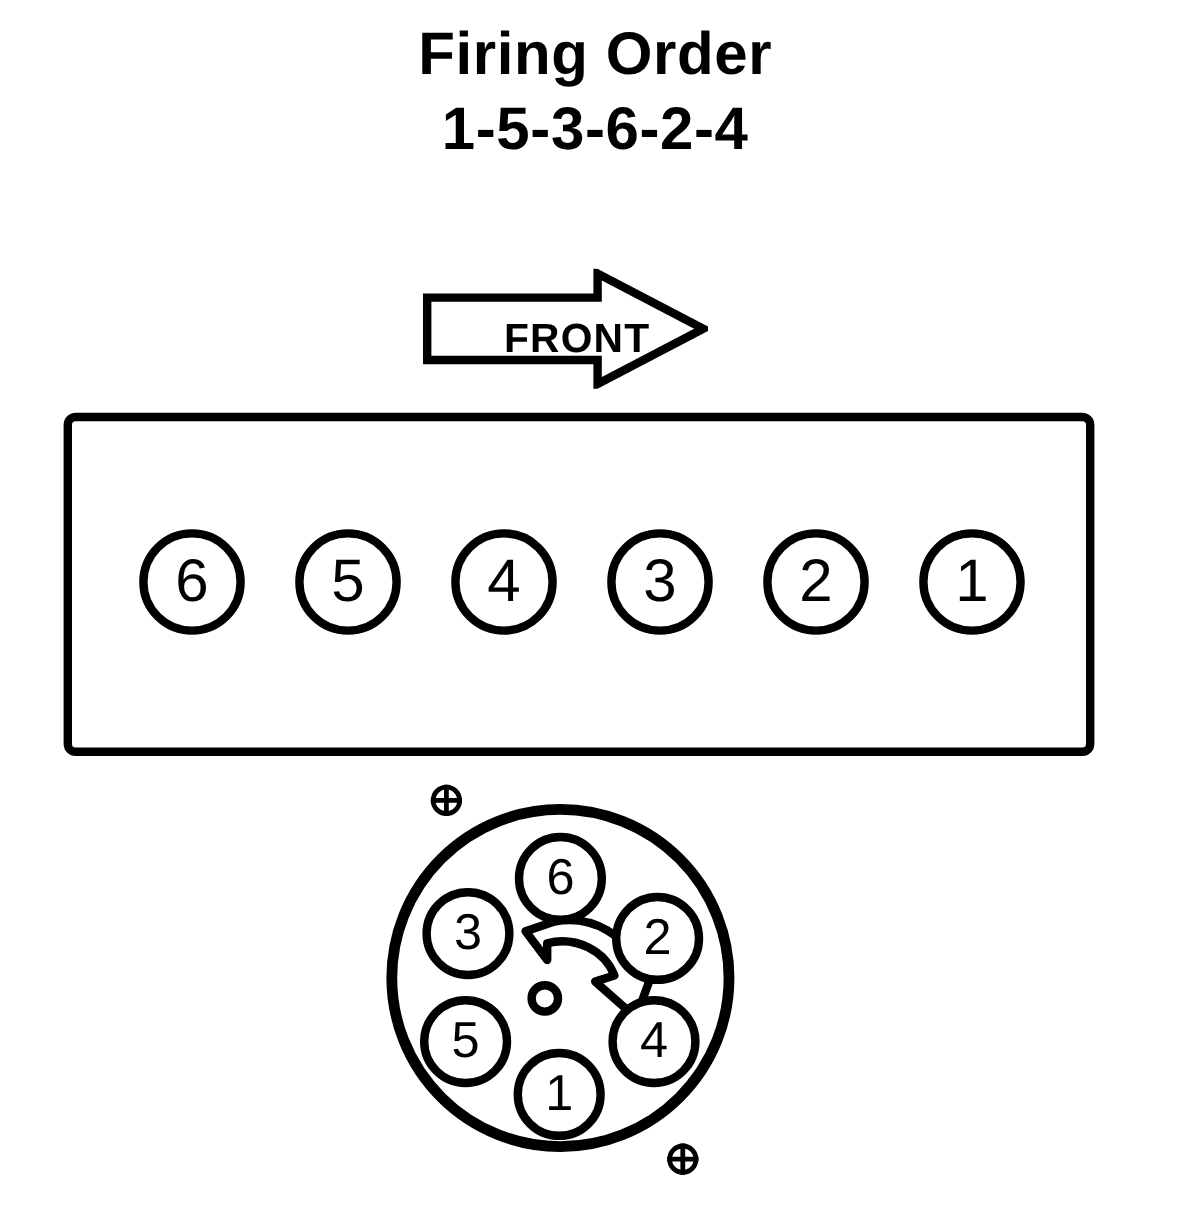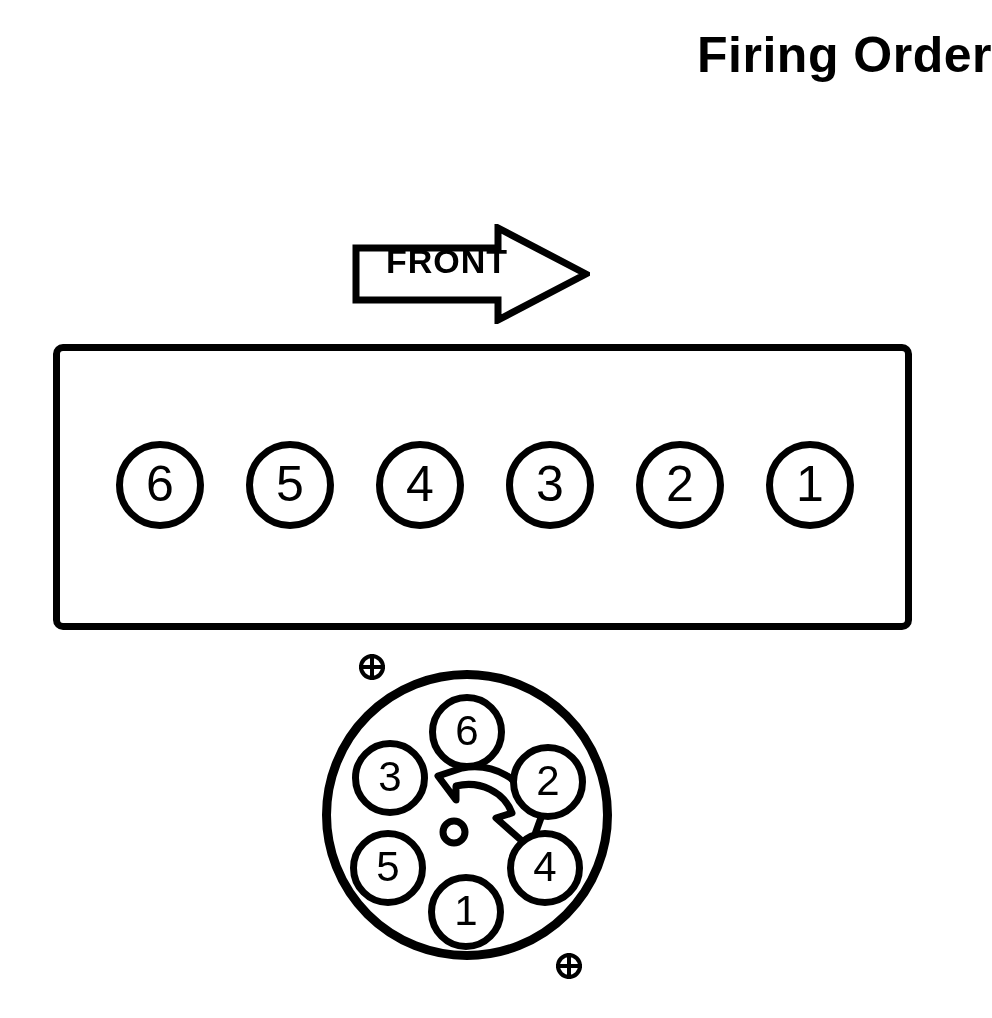--- a/index.html
+++ b/index.html
@@ -19,22 +19,21 @@
     background: #ffffff;
     overflow: hidden;
   }
 
   
   .title-block {
     position: absolute;
     left: 0;
     top: 14px;
     width: 992px;
-    text-align: right;
-    margin-top: 10px;
+    text-align: center;
   }
   .title-line {
     font-size: 50px;
     font-weight: bold;
     line-height: 62px;
     letter-spacing: 0.5px;
     white-space: nowrap;
   }
   .subtitle-line {
     position: absolute;
@@ -53,23 +52,23 @@
     position: absolute;
     left: 352px;
     top: 224px;
     width: 238px;
     height: 100px;
   }
   .front-arrow svg { display: block; }
   .front-label {
     position: absolute;
     left: 352px;
-    top: 242px;
+    top: 263px;
     width: 190px;
-    text-align: center;
+    text-align: right;
     font-size: 34px;
     font-weight: bold;
     line-height: 38px;
     letter-spacing: 1px;
   }
 
   
   .engine-block {
     position: absolute;
     left: 53px;
@@ -152,20 +151,21 @@
   }
   .screw-marker svg { display: block; }
 </style>
 </head>
 <body>
 
 <div id="page">
 
   <div class="title-block">
     <div class="title-line">Firing Order</div>
+    <div class="title-line">1-5-3-6-2-4</div>
   </div>
 
   <div class="front-arrow">
     <svg width="238" height="100" viewBox="0 0 238 100" xmlns="http://www.w3.org/2000/svg">
       <polygon points="4,24 146,24 146,4 234,50 146,96 146,76 4,76" fill="#ffffff" stroke="#000000" stroke-width="7" stroke-linejoin="miter"></polygon>
     </svg>
   </div>
   <div class="front-label">FRONT</div>
 
   <div class="engine-block"></div>

